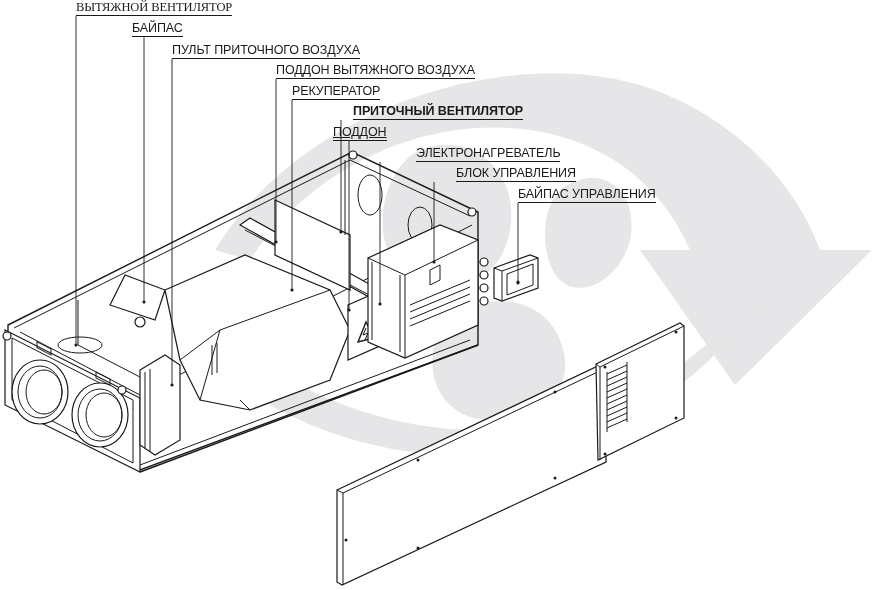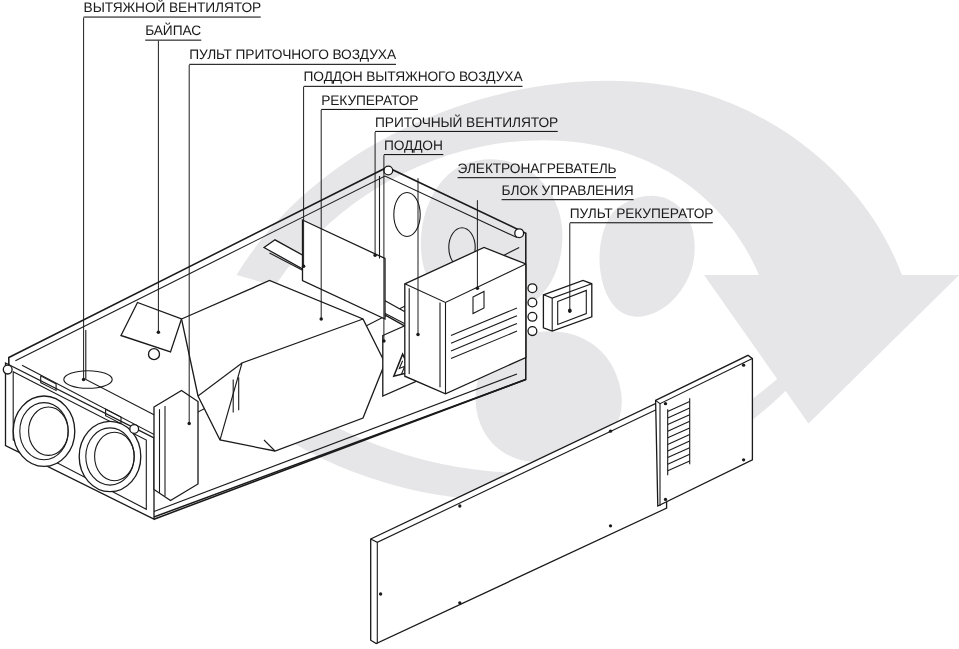--- a/index.html
+++ b/index.html
@@ -177,22 +177,22 @@
       <circle cx="349" cy="310" r="1.6" class="dot"></circle>
     <path class="leader" d="M 380 162 L 380 304"></path>
       <circle cx="380" cy="304" r="1.6" class="dot"></circle>
     <path class="leader" d="M 434 182 L 434 262"></path>
       <circle cx="434" cy="262" r="1.6" class="dot"></circle>
     <path class="leader" d="M 518 203 L 518 282"></path>
       <circle cx="518" cy="282" r="1.6" class="dot"></circle>
   </g>
 </svg>
 
-<div class="label" style="left:76px; top:1px;">ВЫТЯЖНОЙ ВЕНТИЛЯТОР</div>
+<div class="label" style="left:76px; top:1px;font-family:Liberation Serif, serif;">ВЫТЯЖНОЙ ВЕНТИЛЯТОР</div>
 <div class="label" style="left:132px; top:22px;">БАЙПАС</div>
 <div class="label" style="left:172px; top:44px;">ПУЛЬТ ПРИТОЧНОГО ВОЗДУХА</div>
 <div class="label" style="left:276px; top:64px;">ПОДДОН ВЫТЯЖНОГО ВОЗДУХА</div>
 <div class="label" style="left:292px; top:85px;">РЕКУПЕРАТОР</div>
-<div class="label" style="left:341px; top:105px;">ПРИТОЧНЫЙ ВЕНТИЛЯТОР</div>
-<div class="label" style="left:349px; top:126px;">ПОДДОН</div>
+<div class="label" style="left:353px; top:105px;font-weight:bold;">ПРИТОЧНЫЙ ВЕНТИЛЯТОР</div>
+<div class="label" style="left:333px; top:126px;text-decoration:underline;">ПОДДОН</div>
 <div class="label" style="left:380px; top:147px;margin-left:36px;">ЭЛЕКТРОНАГРЕВАТЕЛЬ</div>
 <div class="label" style="left:434px; top:167px;margin-left:22px;">БЛОК УПРАВЛЕНИЯ</div>
-<div class="label" style="left:518px; top:188px;">ПУЛЬТ РЕКУПЕРАТОР</div>
+<div class="label" style="left:518px; top:188px;">БАЙПАС УПРАВЛЕНИЯ</div>
 
 </body></html>

